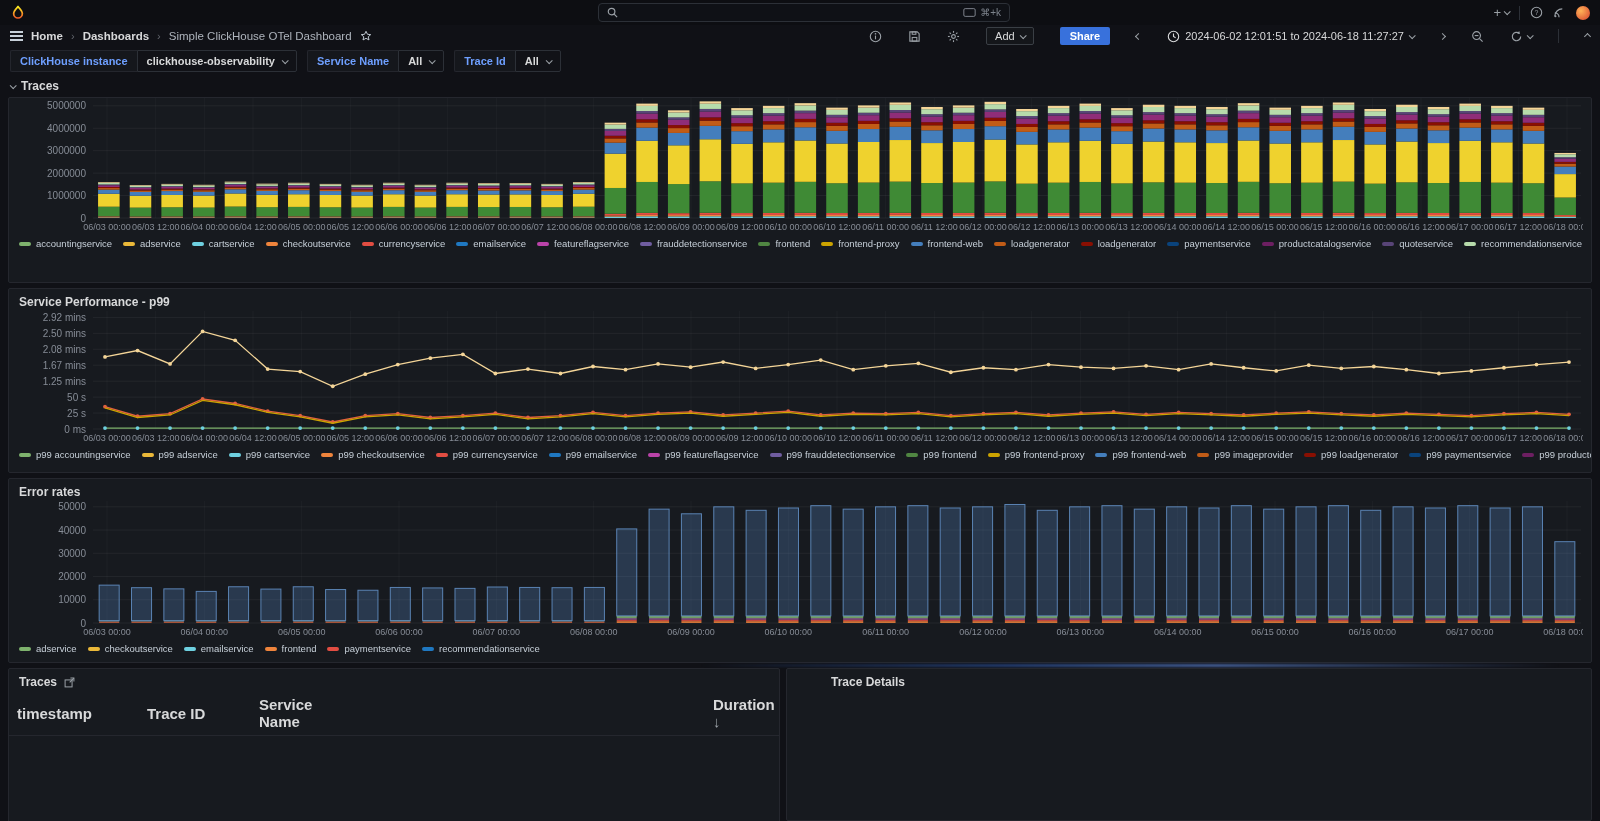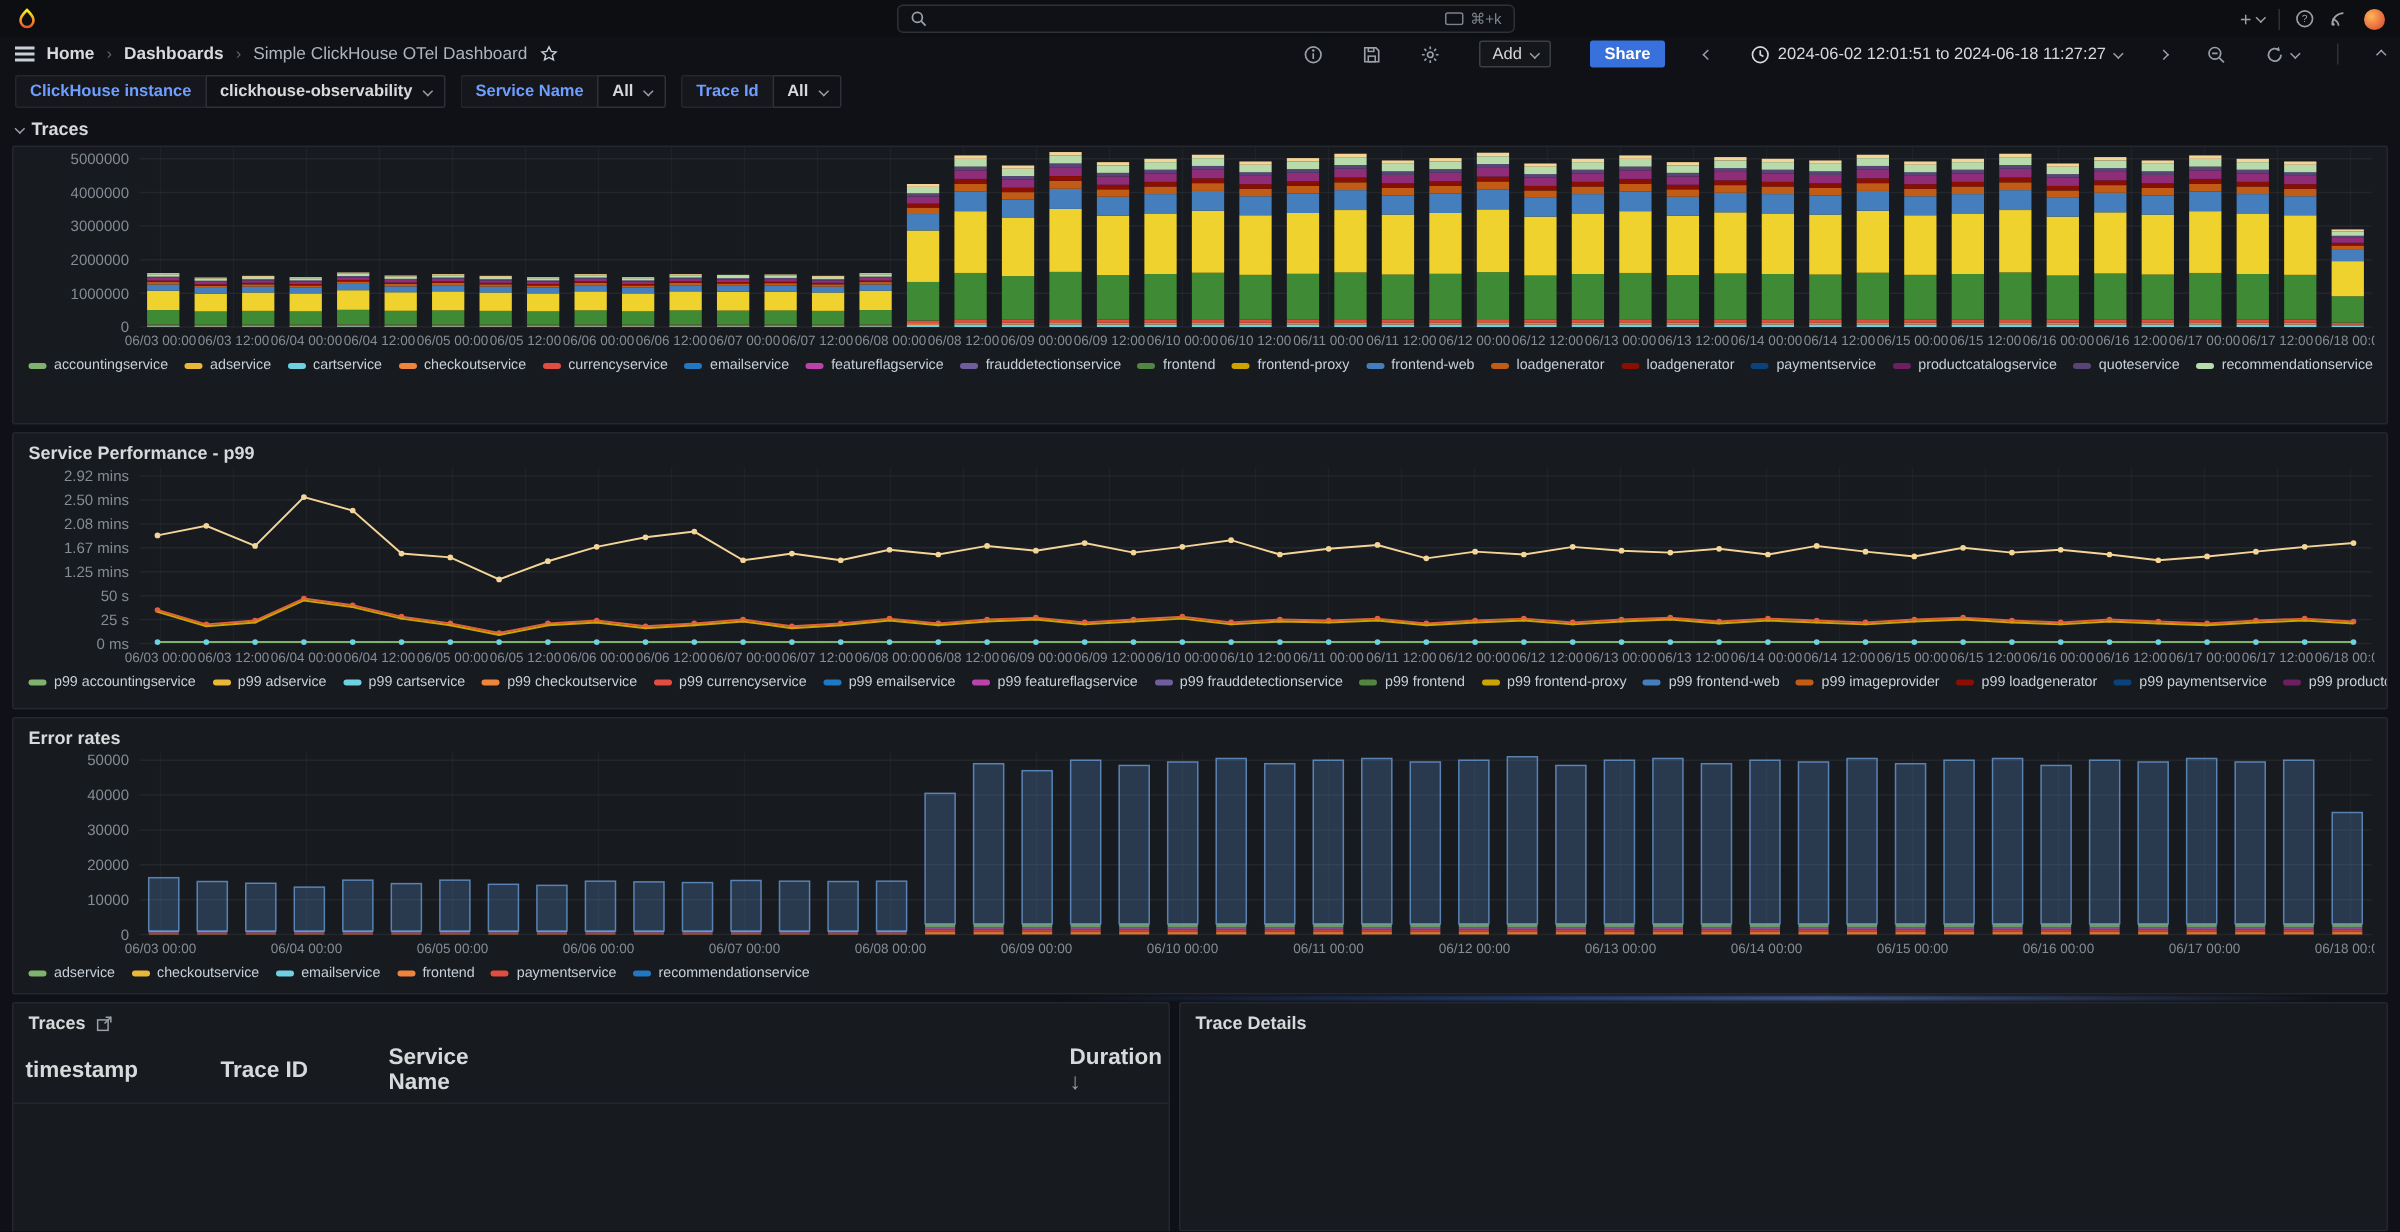--- a/index.html
+++ b/index.html
@@ -1574,17 +1574,17 @@
           <th>Trace ID</th>
           <th>Service Name</th>
           <th></th>
           <th class="h-dur"><span>Duration</span> <span style="color:#9aa0a6;">↓</span></th>
         </tr>
       </thead>
       <tbody id="traces-tbody"></tbody>
     </table>
   </div>
 
-  <div class="panel" style="top:668px;left:786px;right:8px;height:153px;">
+  <div class="panel" style="top:668px;left:786px;right:8px;height:153px;padding-left:34px;">
     <div class="panel-title">Trace Details</div>
   </div>
 
 </div>
 
 </body></html>

